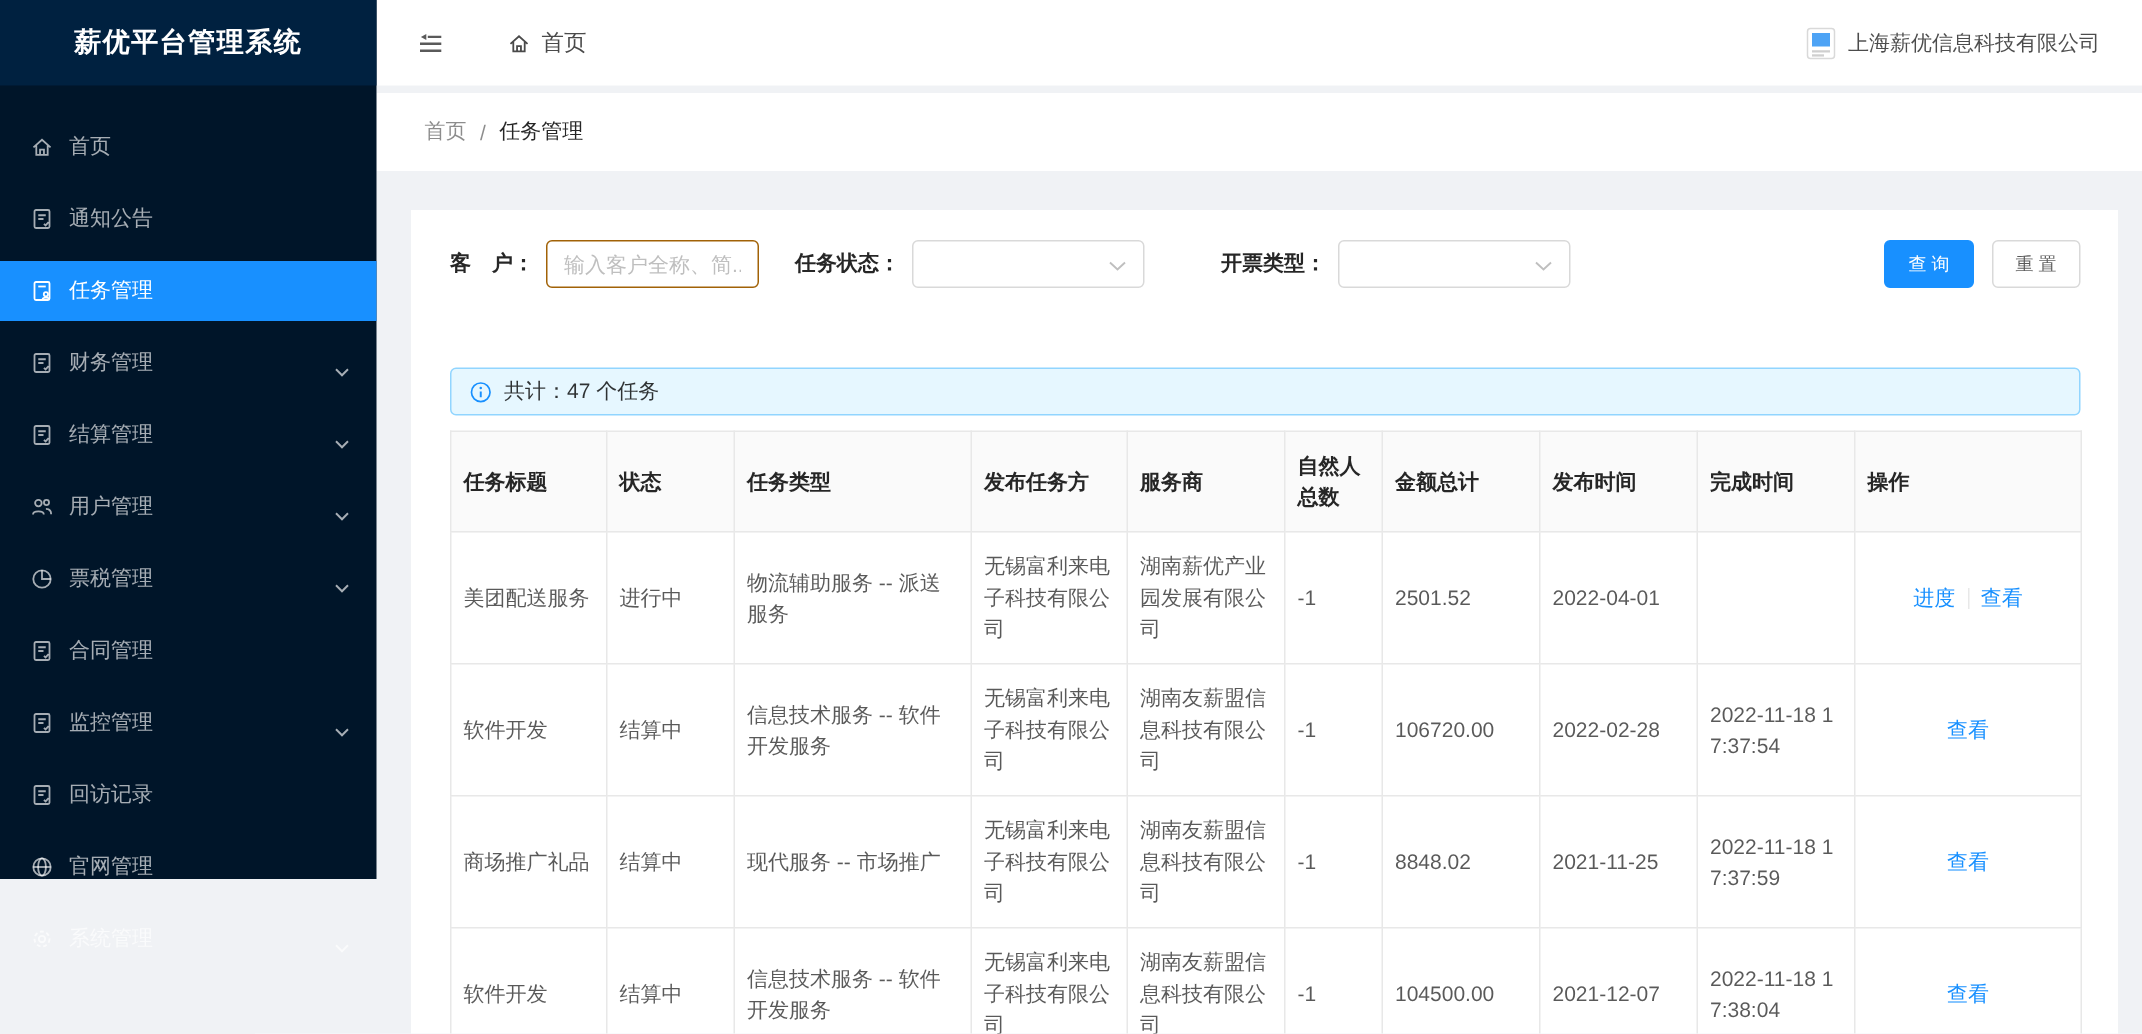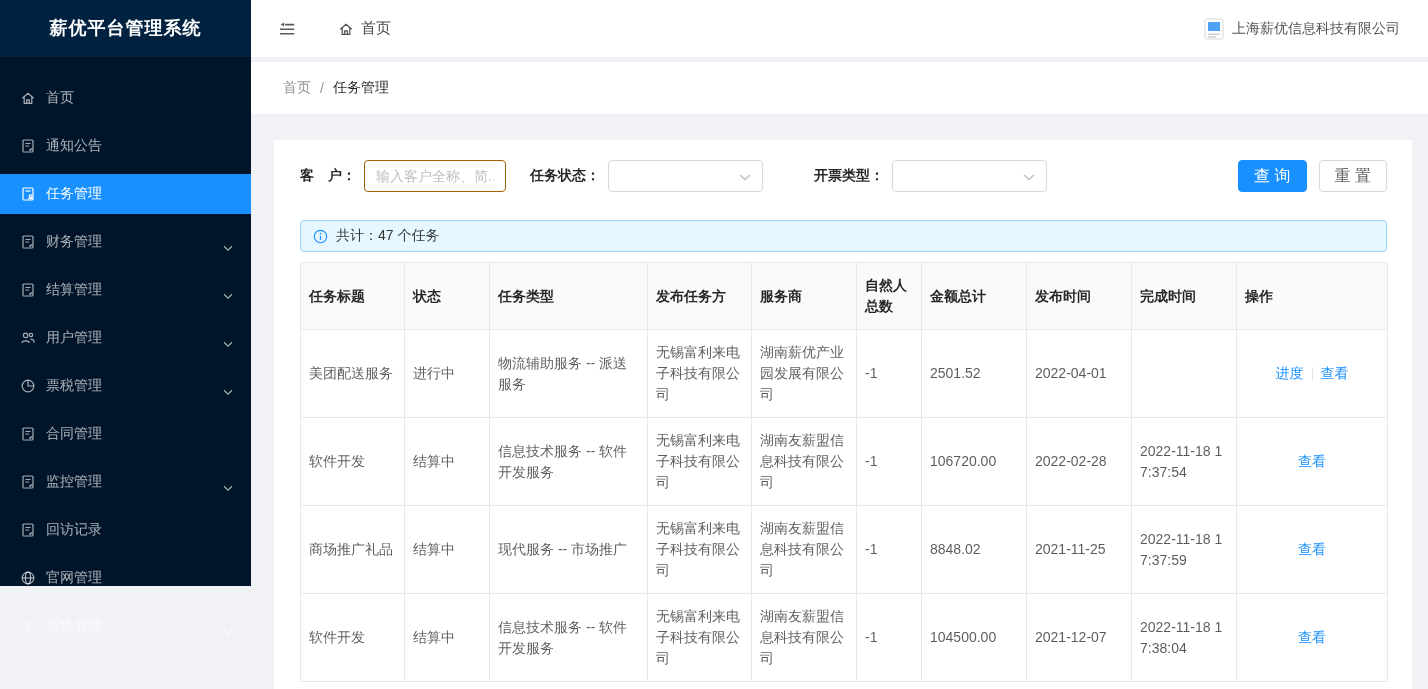--- a/index.html
+++ b/index.html
@@ -53,28 +53,28 @@
   .f-label.l2 { margin-left:24px; }
   .f-label.l3 { margin-left:51px; }
   .f-input { width:142px; height:32px; border:1px solid #a16207; border-radius:4px;
     padding:0 11px; font-size:14px; color:rgba(0,0,0,0.65); outline:none;
     font-family:inherit; }
   .f-input::placeholder { color:#bfbfbf; }
   .f-select { position:relative; width:155px; height:32px; border:1px solid #d9d9d9;
     border-radius:4px; background:#fff; cursor:pointer; }
   .f-select svg { position:absolute; right:11px; top:13px; width:12px; height:7px; }
   .btns { margin-left:auto; display:flex; }
-  .btn { height:32px; padding:0 15px; border-radius:4px; font-size:16px;
+  .btn { height:32px; padding:0 15px; border-radius:4px; font-size:12px;
     cursor:pointer; font-family:inherit; }
   .btn-primary { background:#1890ff; border:1px solid #1890ff; color:#fff; }
   .btn-default { background:#fff; border:1px solid #d9d9d9;
     color:rgba(0,0,0,0.65); margin-left:12px; }
 
   
-  .alert { margin-top:28px; height:32px; background:#e6f7ff;
+  .alert { margin-top:53px; height:32px; background:#e6f7ff;
     border:1px solid #91d5ff; border-radius:4px; display:flex; align-items:center;
     padding:0 12px; }
   .alert svg { width:15px; height:15px; flex:none; }
   .alert-text { margin-left:8px; color:rgba(0,0,0,0.80); }
 
   
   table { margin-top:10px; width:1087px; border-collapse:collapse;
     table-layout:fixed; }
   th,td { border:1px solid #e8e8e8; padding:12px 8px; text-align:left;
     vertical-align:middle; font-size:14px; line-height:21px; word-break:break-all; }

